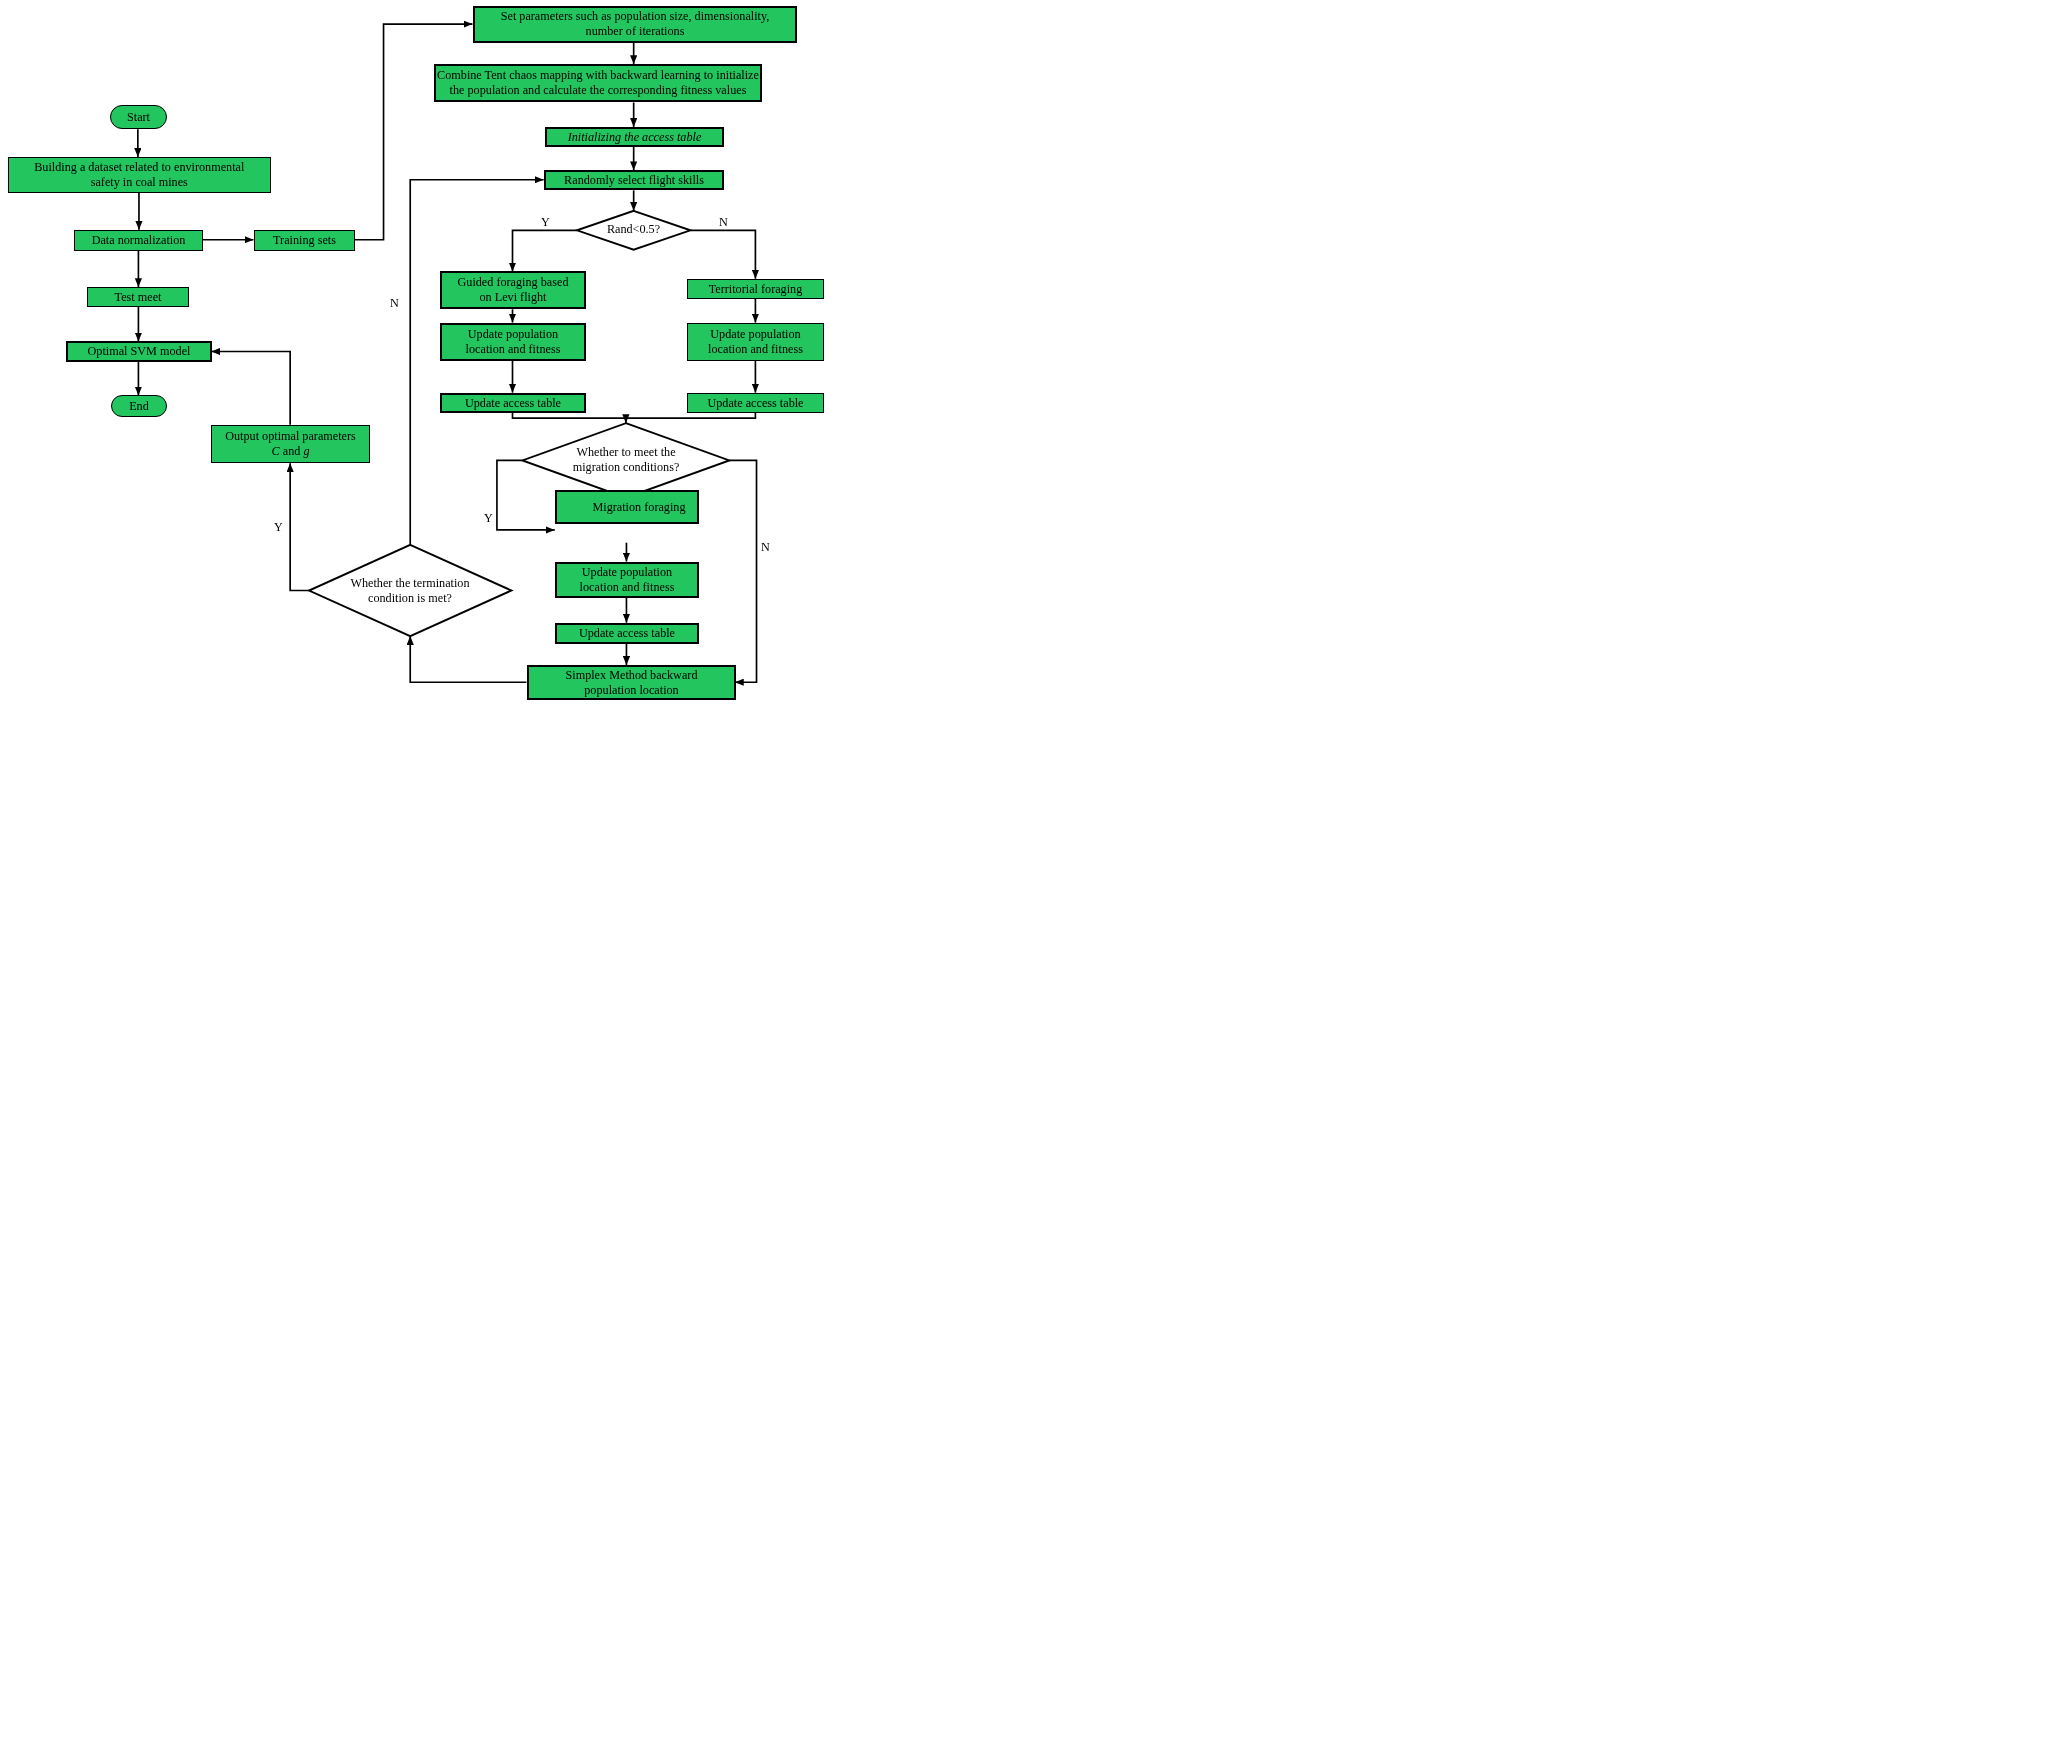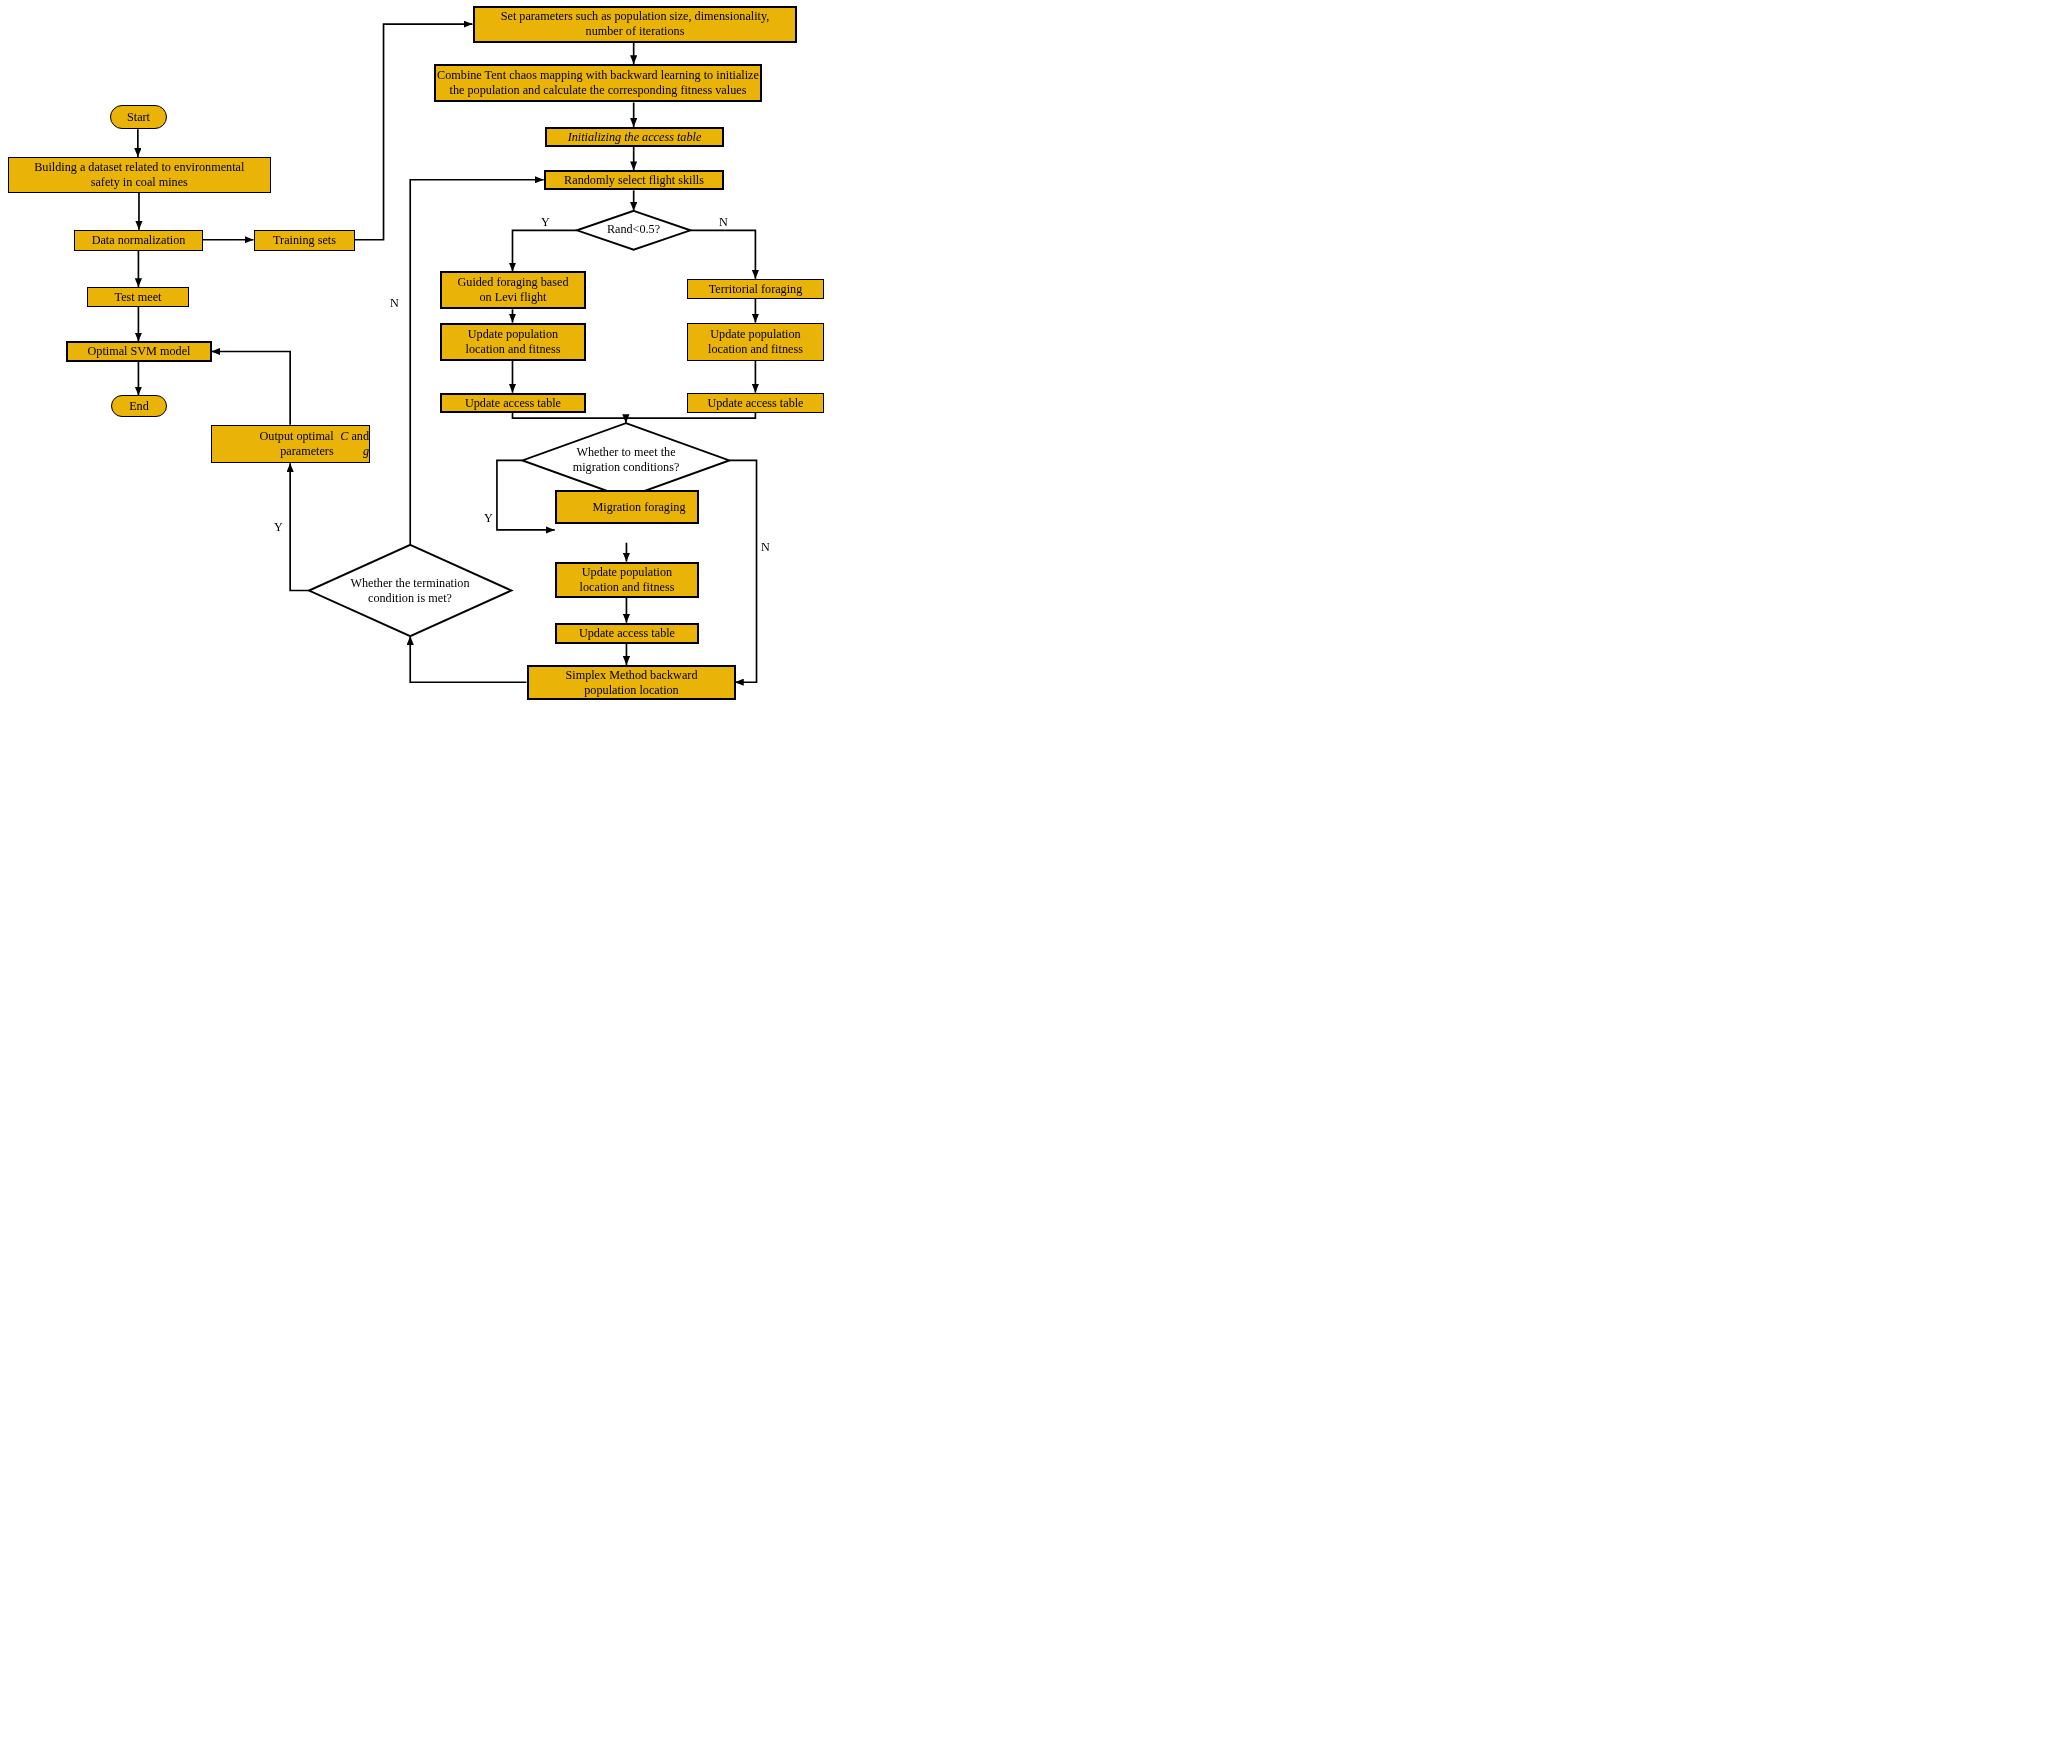--- a/index.html
+++ b/index.html
@@ -2,21 +2,21 @@
 <html style="font-size:9px"><head>
 <meta charset="utf-8">
 <style>
   html,body{margin:0;padding:0;background:#fff;}
   .canvas{position:relative;width:826px;height:703px;background:#fff;
           font-family:"Liberation Serif", serif;color:#000;overflow:hidden;}
   svg.layer{position:absolute;left:0;top:0;width:826px;height:703px;}
   .edge{stroke:#000;stroke-width:3;fill:none;}
   .diamond{fill:#fff;stroke:#000;stroke-width:3.5;}
   .node{position:absolute;display:flex;align-items:center;justify-content:center;
-        text-align:center;border:2.2px solid #000;background:#eab308;box-sizing:border-box;
+        text-align:center;border:2.2px solid #000;background:#22c55e;box-sizing:border-box;
         font-size:12.2px;line-height:1.2;white-space:pre-line;}
   .thin{border-width:1.7px;}
   .oval{border-radius:556px;}
   .dtext{position:absolute;display:flex;align-items:center;justify-content:center;
          text-align:center;font-size:12.2px;line-height:1.2;white-space:pre-line;}
   .elabel{position:absolute;font-size:12.2px;line-height:1;}
 </style>
 </head>
 <body>
 
@@ -90,21 +90,21 @@
   </div>
 
   <div class="node" style="left:66px;top:341px;width:146px;height:20.6px;">
     <span>Optimal SVM model</span>
   </div>
 
   <div class="node oval thin" style="left:111px;top:395px;width:56px;height:22px;">
     <span>End</span>
   </div>
 
-  <div class="node thin" style="left:211px;top:425px;width:159px;height:38px;flex-direction:row;text-align:right;">
+  <div class="node thin" style="left:211px;top:425px;width:159px;height:38px;flex-direction:column;">
     <span>Output optimal parameters</span>
     <span><i>C</i><span> and </span><i>g</i></span>
   </div>
 
   <div class="node" style="left:473px;top:5.6px;width:324px;height:37px;">
     <span>Set parameters such as population size, dimensionality,
 number of iterations</span>
   </div>
 
   <div class="node" style="left:434px;top:64px;width:328px;height:38px;">

